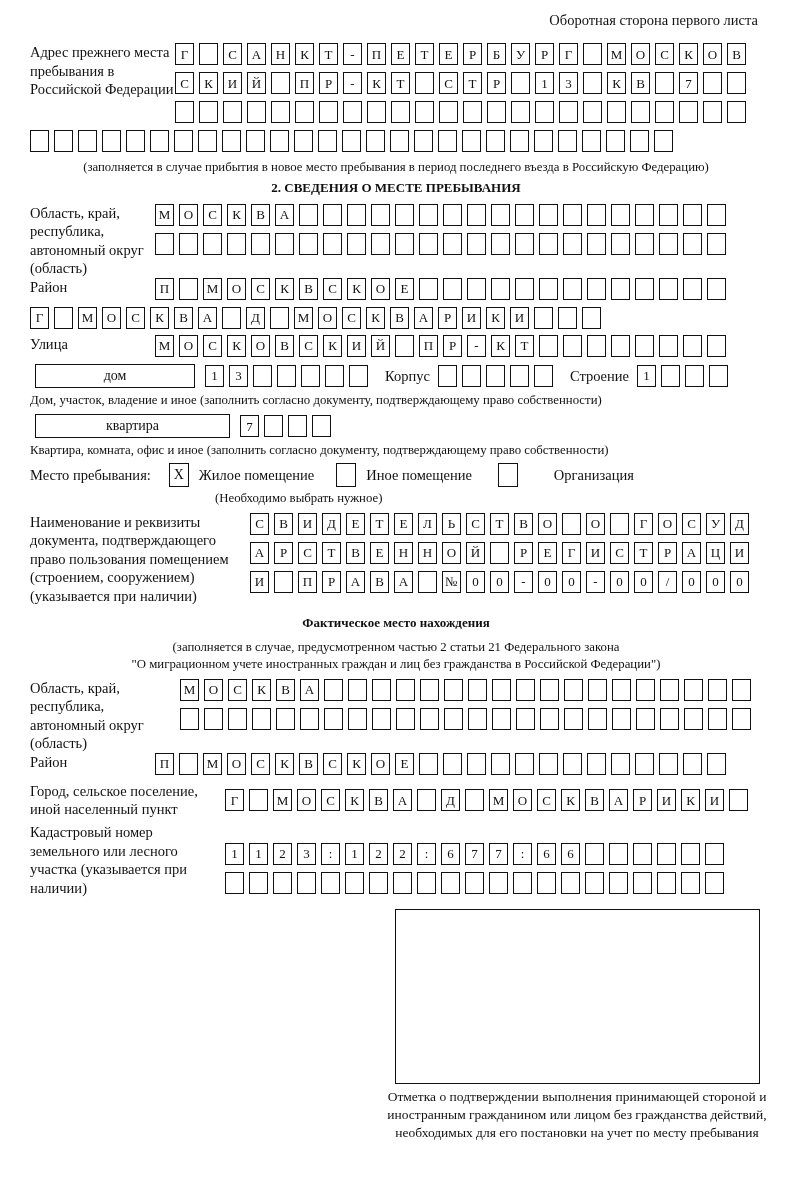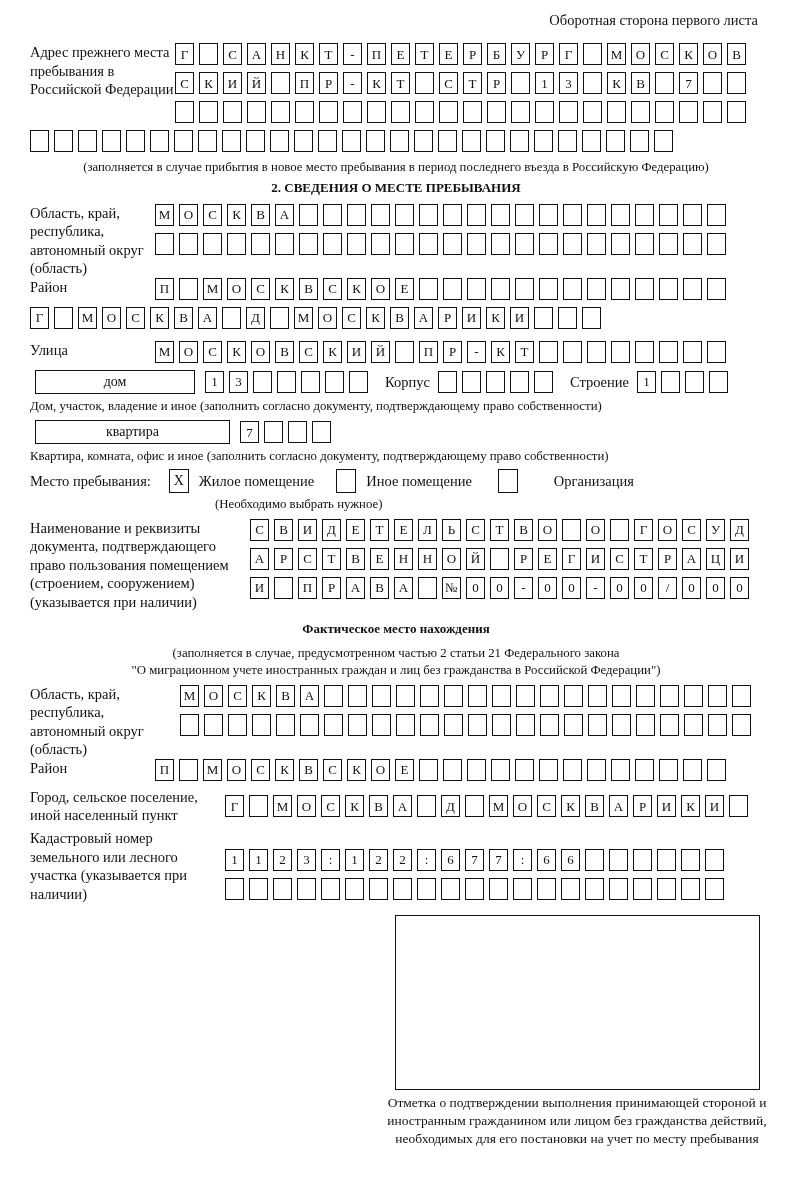--- a/index.html
+++ b/index.html
@@ -47,21 +47,21 @@
   .checkbox {
     width:20px; height:24px; border:1.5px solid #111;
     display:inline-flex; align-items:center; justify-content:center;
     font-size:14px; margin:0 10px;
   }
   .stay-row { display:flex; align-items:center; font-size:14.5px; margin-top:4px; }
 
   .stamp-box { border:1.8px solid #111; width:365px; height:175px; margin-left:365px; margin-top:8px; background:#fff; }
   .stamp-note { width:430px; margin-left:332px; text-align:center; font-size:13.5px; line-height:1.32; margin-top:4px; }
 
-  .mt4{margin-top:4px}.mt6{margin-top:12px}.mb6{margin-bottom:6px}
+  .mt4{margin-top:4px}.mt6{margin-top:6px}.mb6{margin-bottom:6px}
   .rows { display:block; }
 </style>
 </head>
 <body>
 
 <div class="page">
 
   <div class="header-note">Оборотная сторона первого листа</div>
 
   <div class="frow">

